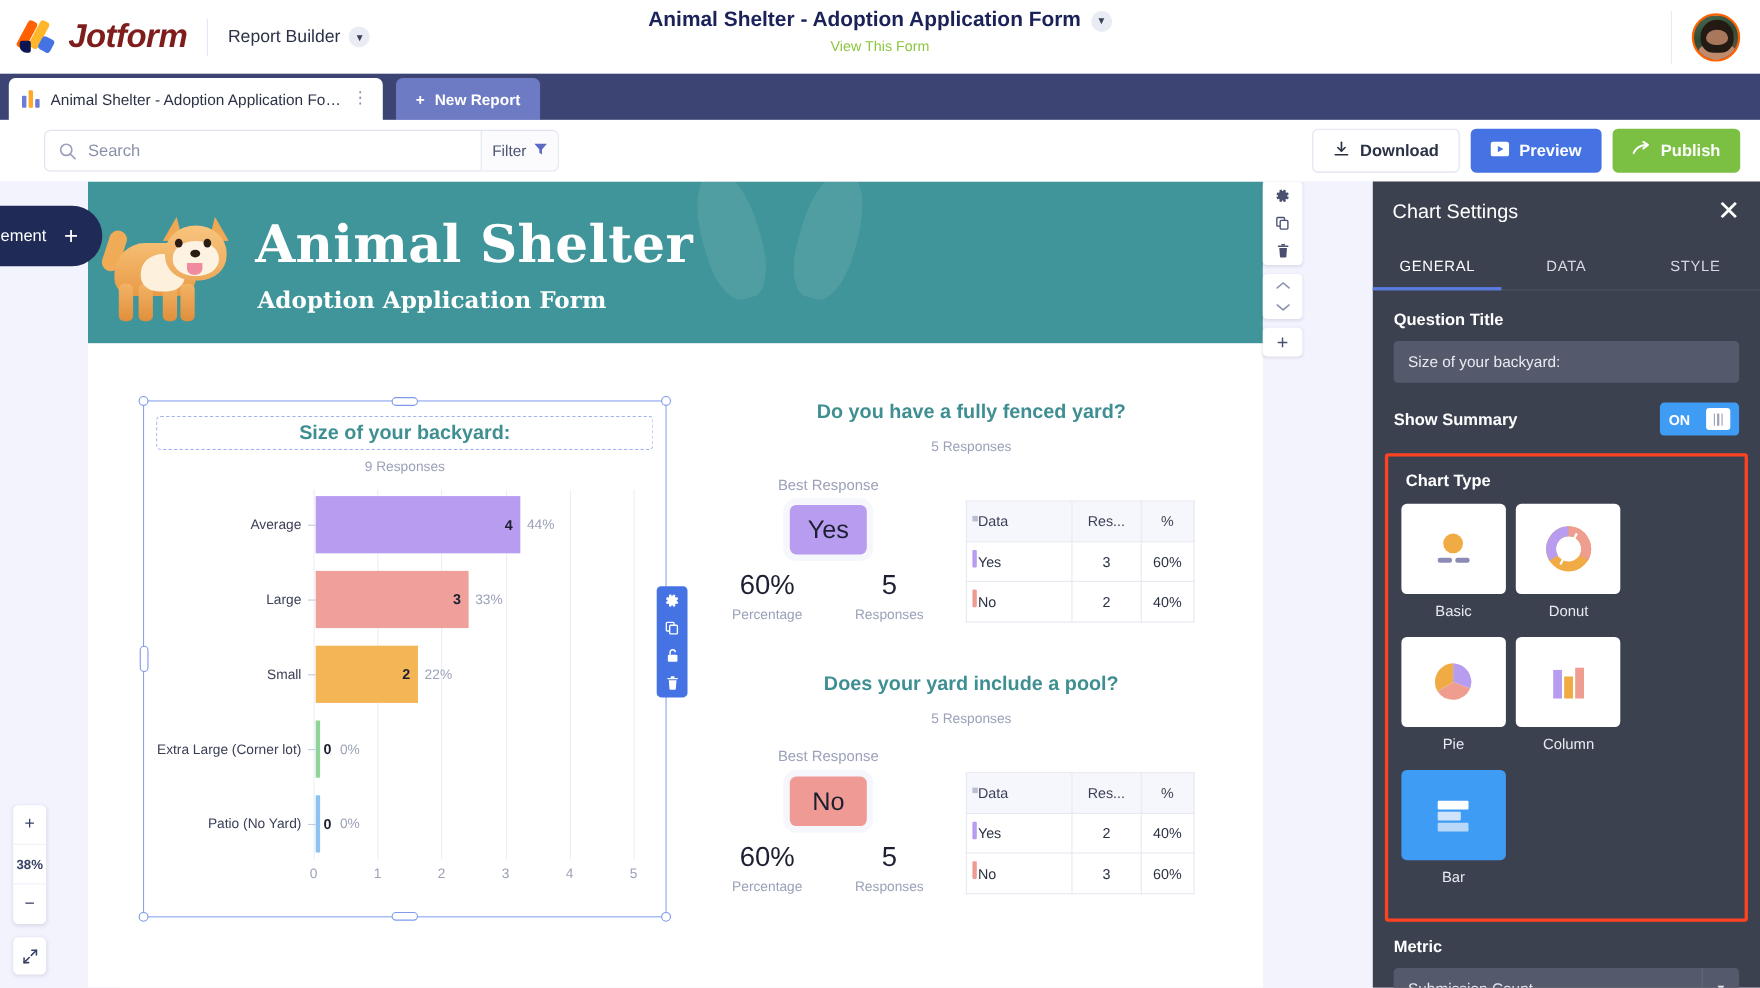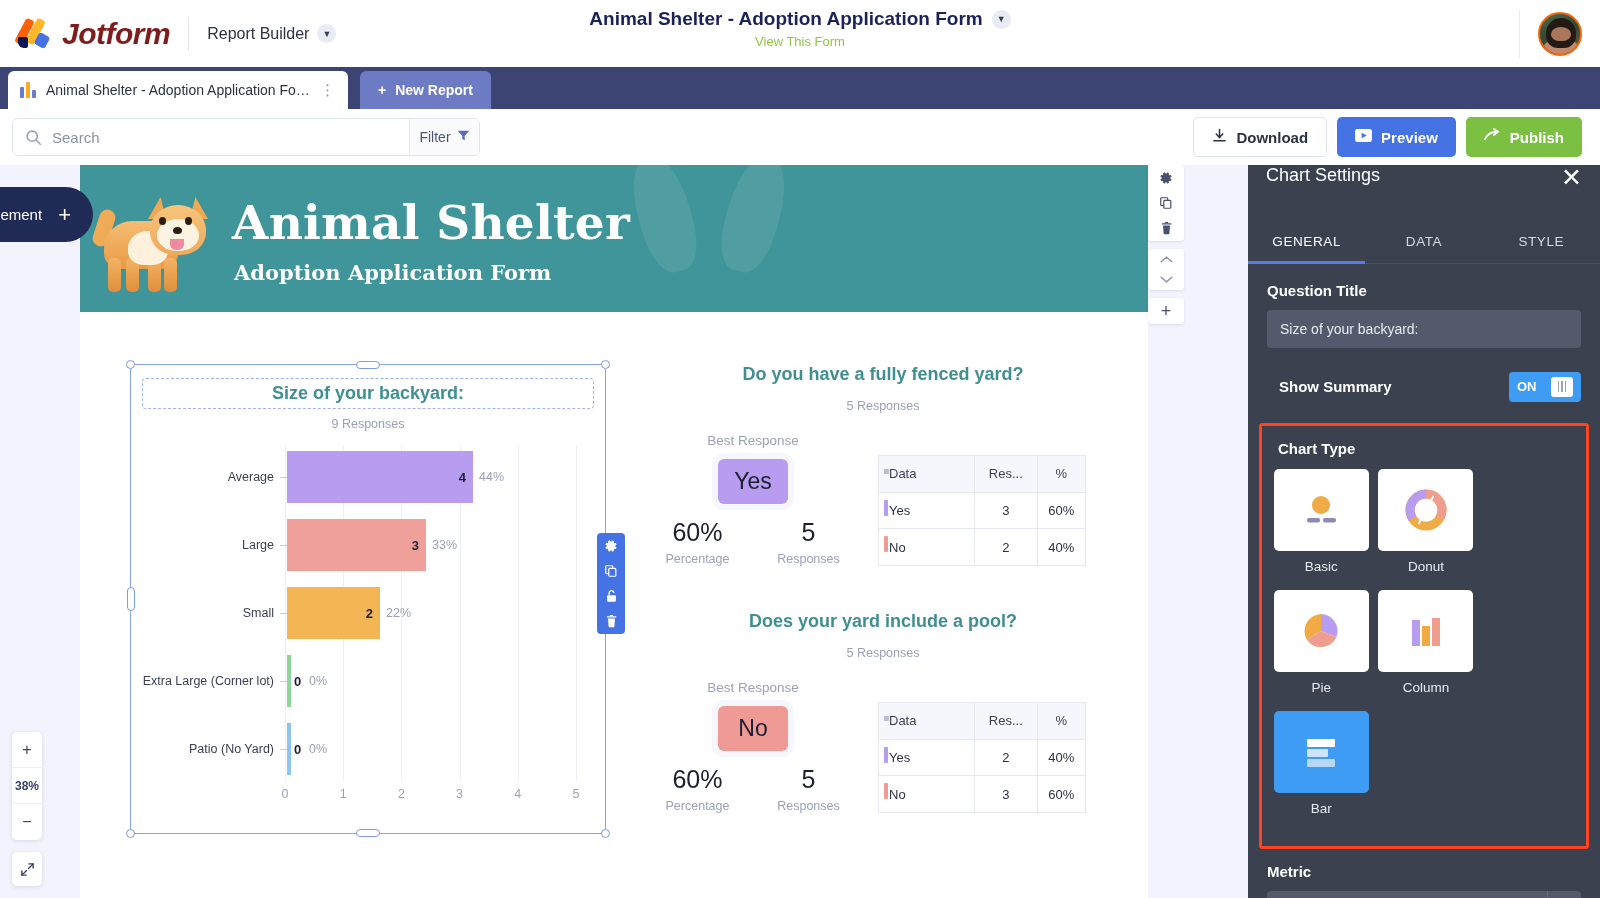--- a/index.html
+++ b/index.html
@@ -94,21 +94,21 @@
     color: #fff; font-size: 14px; font-weight: bold;
   }
 
   
   .toolbar {
     position: absolute; top: 109px; left: 0; width: 1600px; height: 56px;
     background: #fff; display: flex; align-items: center; padding: 0 12px;
   }
   .searchwrap {
     width: 468px; height: 38px; border: 1px solid #dfe2f0; border-radius: 6px;
-    display: flex; align-items: center; overflow: hidden;
+    display: flex; align-items: center; overflow: hidden; margin-left: 28px;
   }
   .searchwrap .sicon { padding: 0 10px 0 12px; color: #9aa0bb; display:flex; }
   .searchwrap input {
     flex: 1; border: 0; outline: 0; font-size: 15px; color: #2b3245;
     font-family: "Liberation Sans", sans-serif; background: transparent;
   }
   .searchwrap input::placeholder { color: #8b91ab; }
   .filterbtn {
     width: 70px; height: 100%; border-left: 1px solid #e3e6f2;
     display: flex; align-items: center; justify-content: center; gap: 6px;
@@ -306,21 +306,21 @@
     justify-content: center; color: #3a4166; font-size: 12px;
     box-shadow: 0 1px 4px rgba(20,25,60,.12);
   }
 
   
   .panel {
     position: absolute; right: 0; top: 165px; width: 352px; height: 733px;
     background: #3c4150; color: #fff;
   }
   .panel-head {
-    height: 55px; display: flex; padding: 0 18px;
+    height: 55px; display: flex; align-items: center; padding: 0 18px;
     justify-content: space-between;
   }
   .panel-head .pt { font-size: 18px; }
   .close-x { font-size: 25px; font-weight: 300; color: #fff; line-height: 1; }
   .ptabs { display: flex; height: 44px; border-bottom: 1px solid #4a505f; }
   .ptab {
     flex: 1; display: flex; align-items: center; justify-content: center;
     font-size: 13.5px; letter-spacing: .6px; color: #d6d9e2; position: relative;
   }
   .ptab.active { color: #fff; }
@@ -781,21 +781,21 @@
       <div class="ptab">DATA</div>
       <div class="ptab">STYLE</div>
     </div>
 
     <div class="psec">
       <div class="plabel">Question Title</div>
       <div class="pinput">Size of your backyard:</div>
     </div>
 
     <div class="prow">
-      <div class="plabel" style="margin:12px">Show Summary</div>
+      <div class="plabel" style="margin:0">Show Summary</div>
       <div class="toggle on">
         <span class="lab">ON</span>
         <span class="knob">
             <i></i>
             <i></i>
             <i></i>
           </span>
       </div>
     </div>
 

